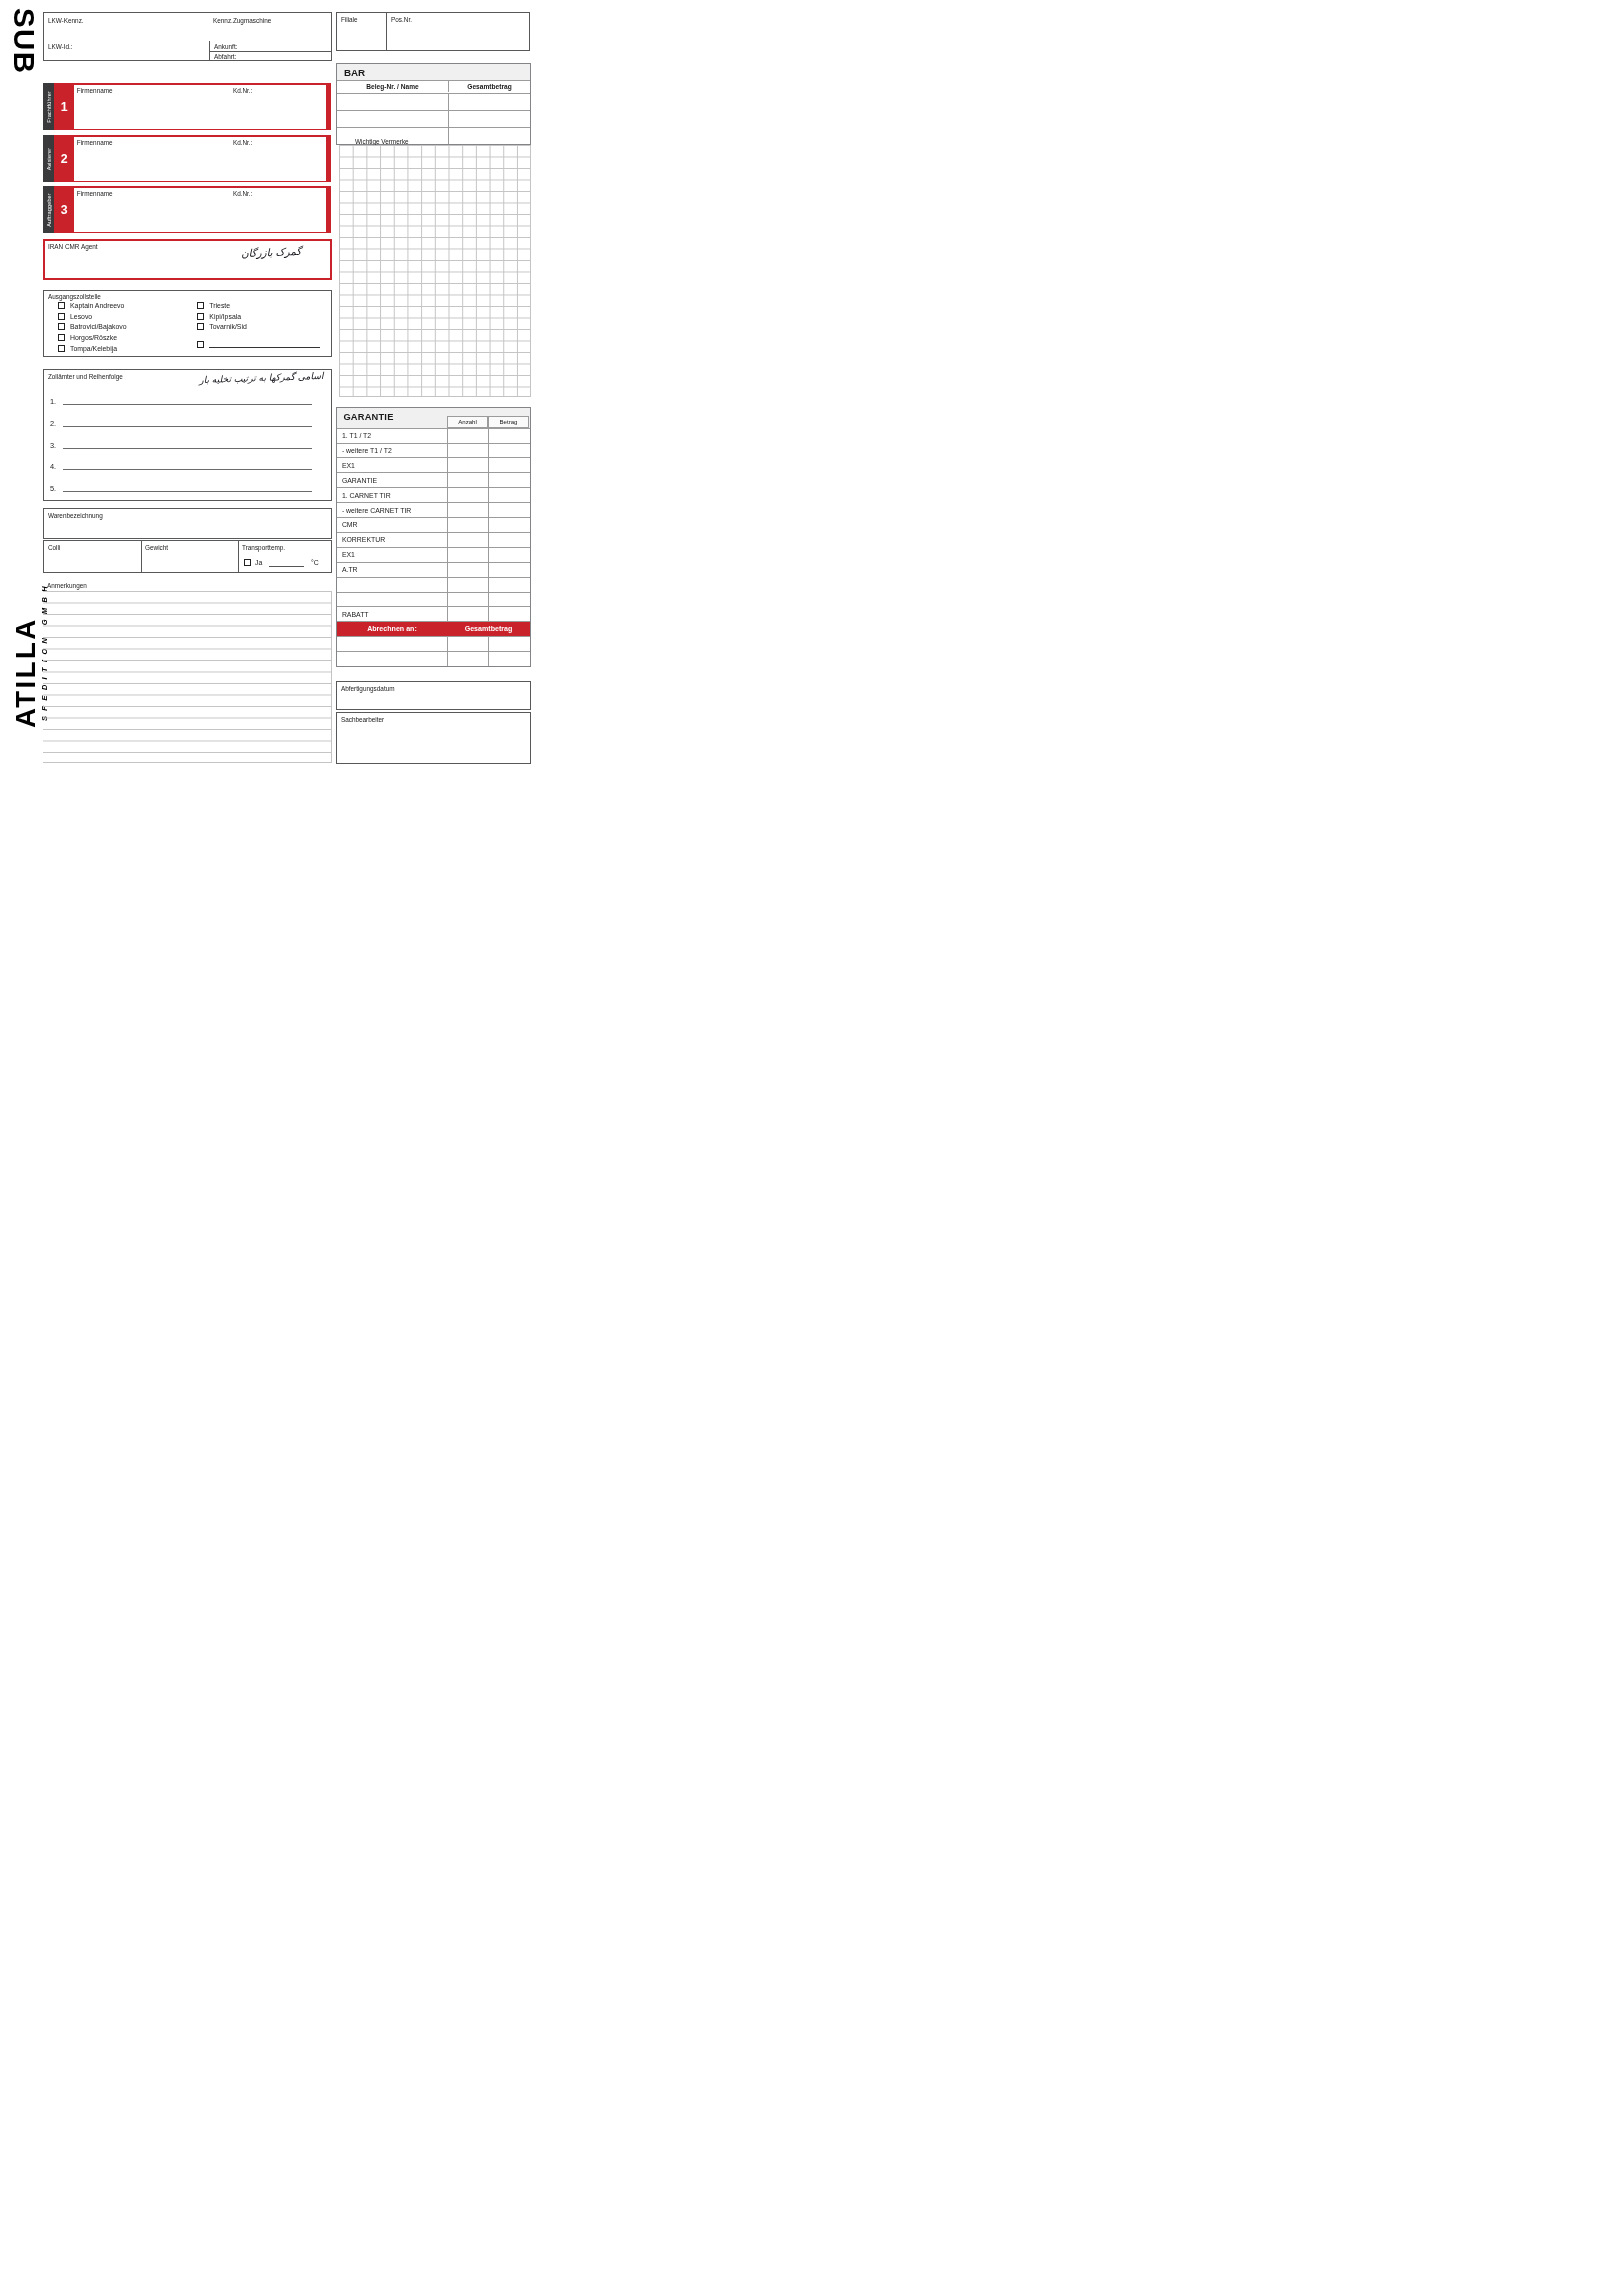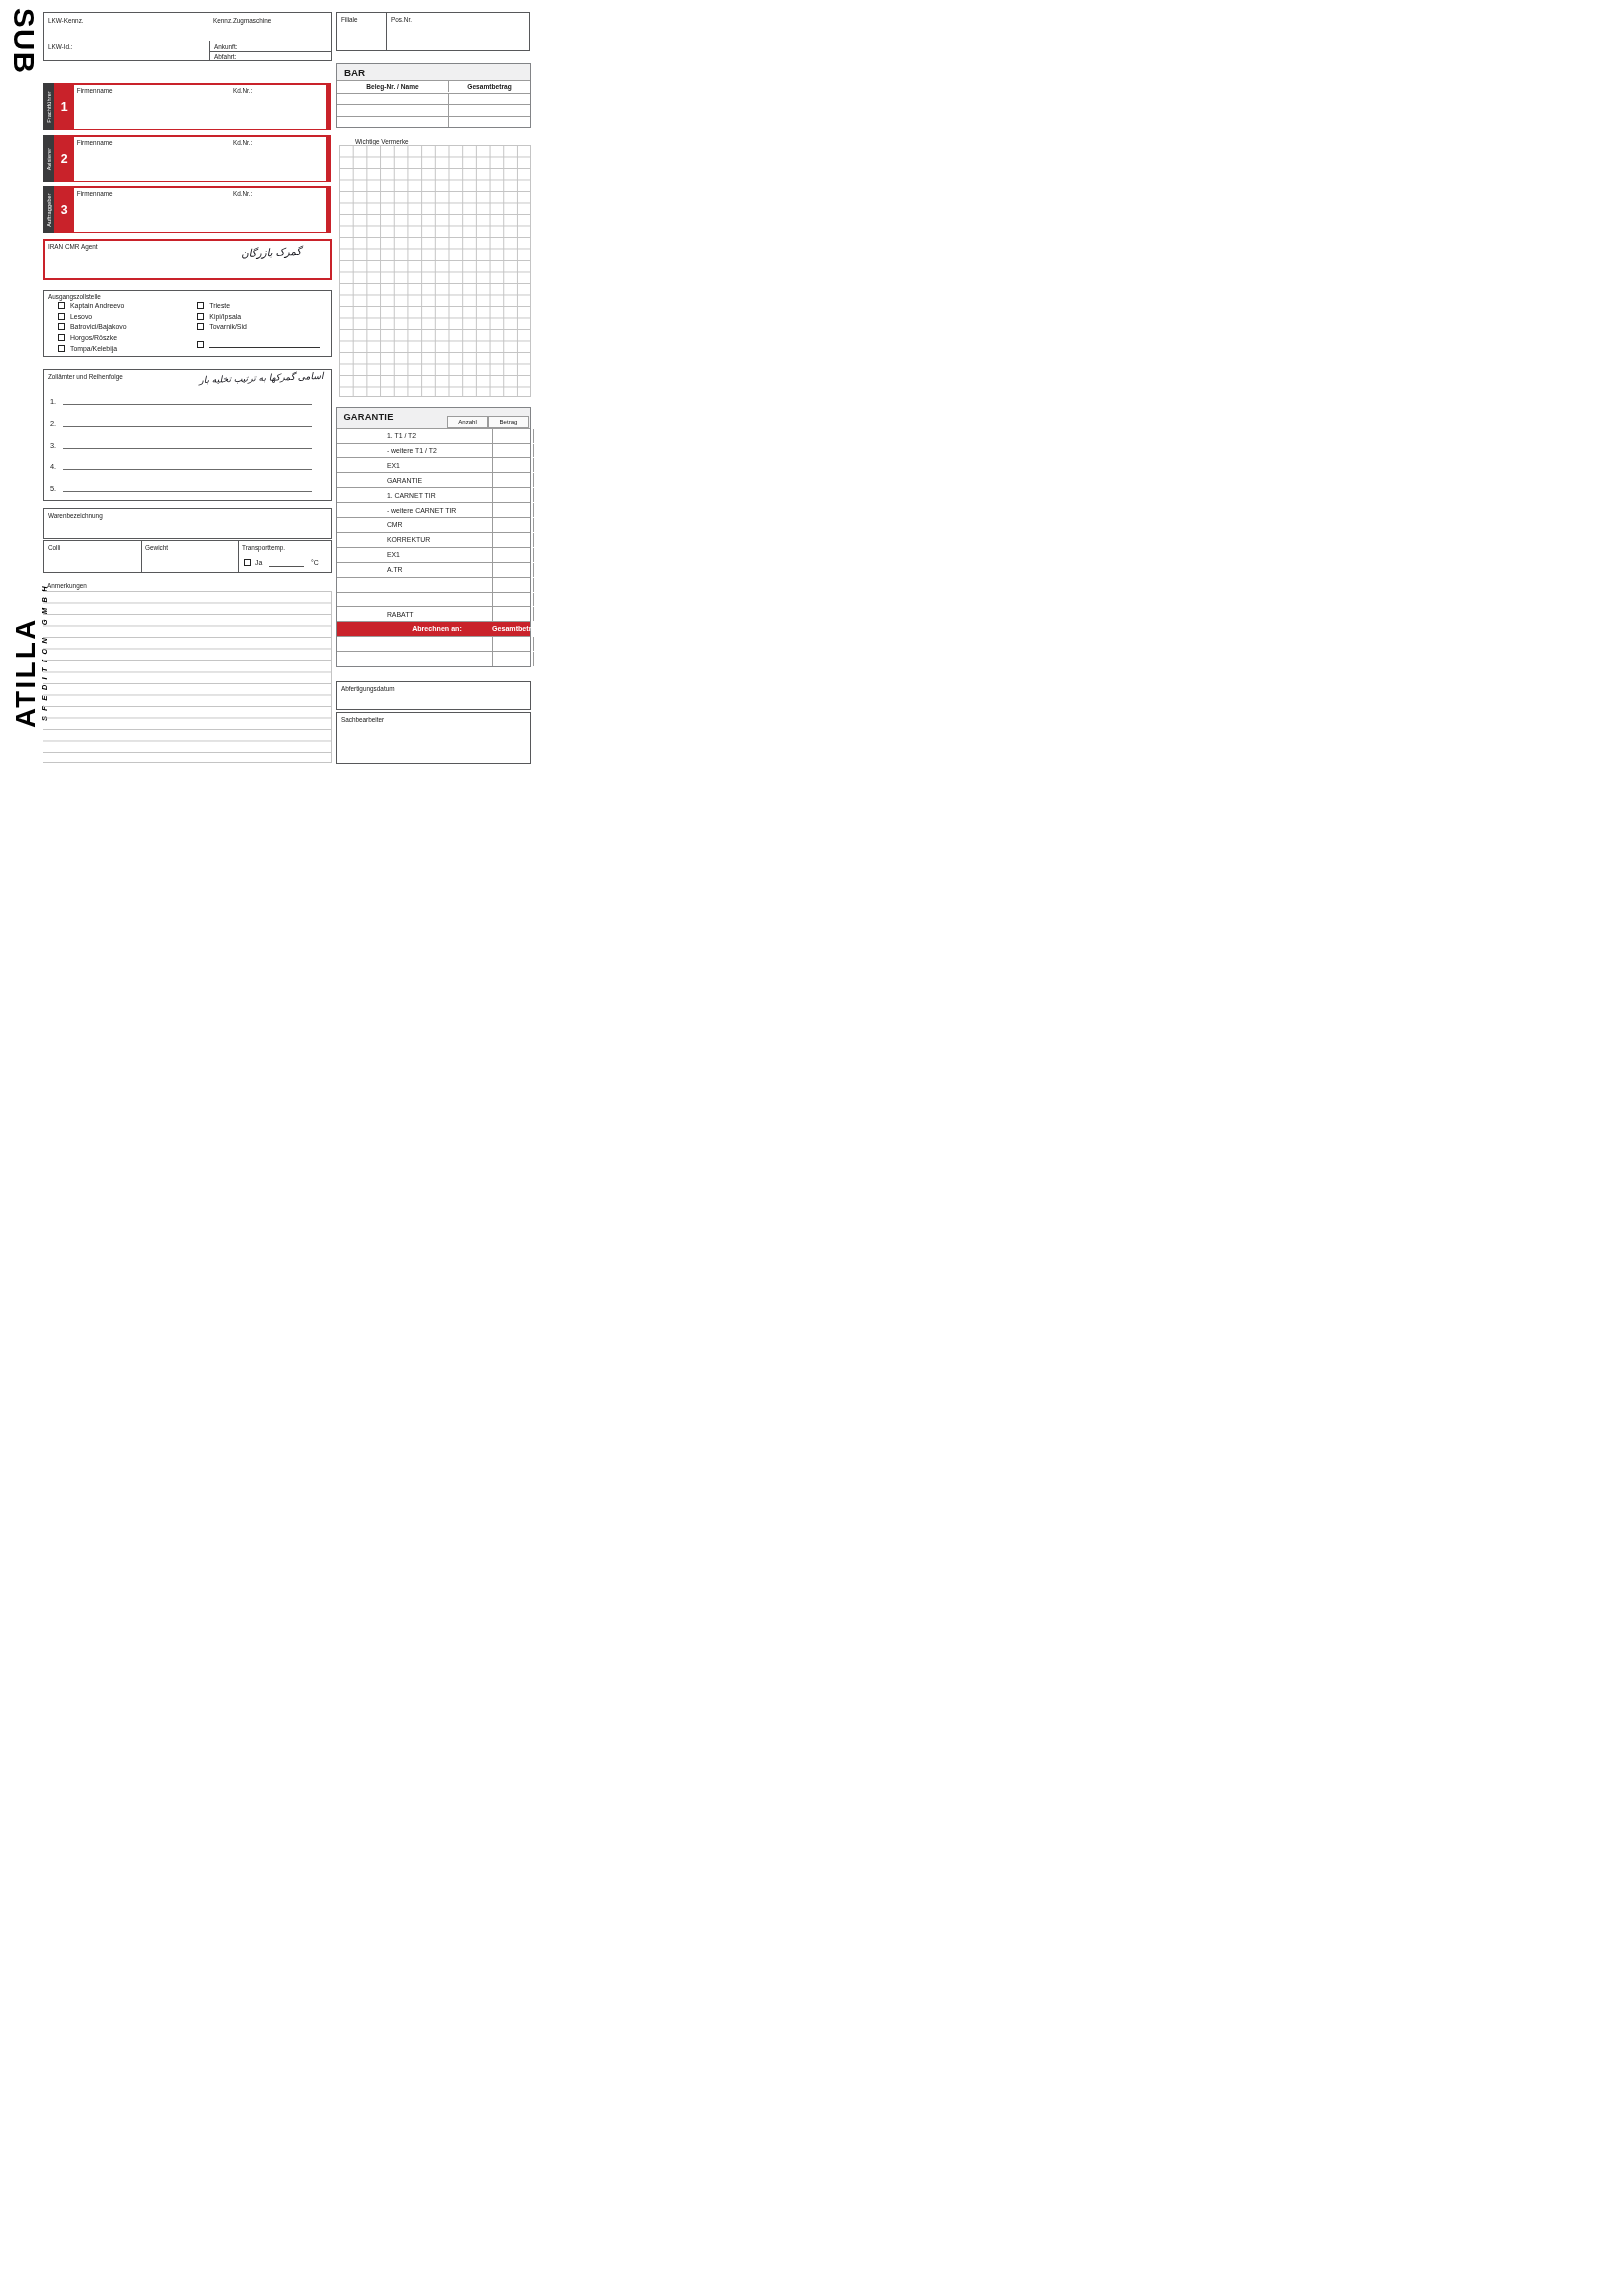--- a/index.html
+++ b/index.html
@@ -58,21 +58,21 @@
   .brow .c0{flex:0 0 111px;}
   .brow .c1{flex:1;border-left:0.5px solid #9b9b9b;}
 
   
   #ab-header{position:absolute;left:0;top:0;right:0;height:19.6px;background:#f0f0f1;}
   #ab-title{position:absolute;left:6.4px;top:4.4px;font-weight:700;font-size:9.3px;letter-spacing:0.2px;}
   .ab-hcell{position:absolute;top:8.3px;width:41px;height:11.3px;border:0.5px solid #9b9b9b;background:#fafafa;
     text-align:center;line-height:10.8px;font-size:6.1px;}
   #abrechnen-rows{position:absolute;left:0;top:19.6px;right:0;bottom:0;display:flex;flex-direction:column;}
   .arow{flex:1;display:flex;align-items:stretch;border-top:0.5px solid #9b9b9b;}
-  .arow .c0{flex:0 0 110px;font-size:6.9px;padding-left:4.9px;display:flex;align-items:center;white-space:nowrap;margin-left:45px;}
+  .arow .c0{flex:0 0 110px;font-size:6.9px;padding-left:4.9px;display:flex;align-items:center;white-space:nowrap;}
   .arow .c1{flex:0 0 41px;border-left:0.5px solid #9b9b9b;}
   .arow .c2{flex:1;border-left:0.5px solid #9b9b9b;}
   .arow.red{background:#c9222a;color:#fff;font-weight:700;}
   .arow.red .c0{justify-content:center;padding-left:0;font-size:7.1px;}
   .arow.red .cr{flex:1;display:flex;align-items:center;justify-content:center;font-size:7.1px;}
 </style>
 </head>
 <body>
 
 <div id="sub-logo">SUB</div>
@@ -91,21 +91,21 @@
   <div class="hline" style="left:165px;top:38px;width:122px;"></div>
   <div class="vline" style="left:165px;top:28px;height:19.6px;"></div>
 </div>
 
 <div class="box" style="left:336px;top:12.3px;width:194px;height:39px;">
   <div class="vline" style="left:49px;top:0;height:38px;"></div>
   <span class="lbl" style="left:3.9px;top:2.9px;">Filiale</span>
   <span class="lbl" style="left:54px;top:2.9px;">Pos.Nr.</span>
 </div>
 
-<div class="thickbox" style="left:336px;top:63px;width:195px;height:65px;">
+<div class="thickbox" style="left:336px;top:63px;width:195px;height:82px;">
   <div id="bar-title">BAR</div>
   <div id="bar-colhdr">
     <span class="bc0">Beleg-Nr. / Name</span>
     <span class="bc1">Gesamtbetrag</span>
   </div>
   <div id="bar-rows">
     <div class="brow">
       <div class="c0"></div>
       <div class="c1"></div>
     </div>

